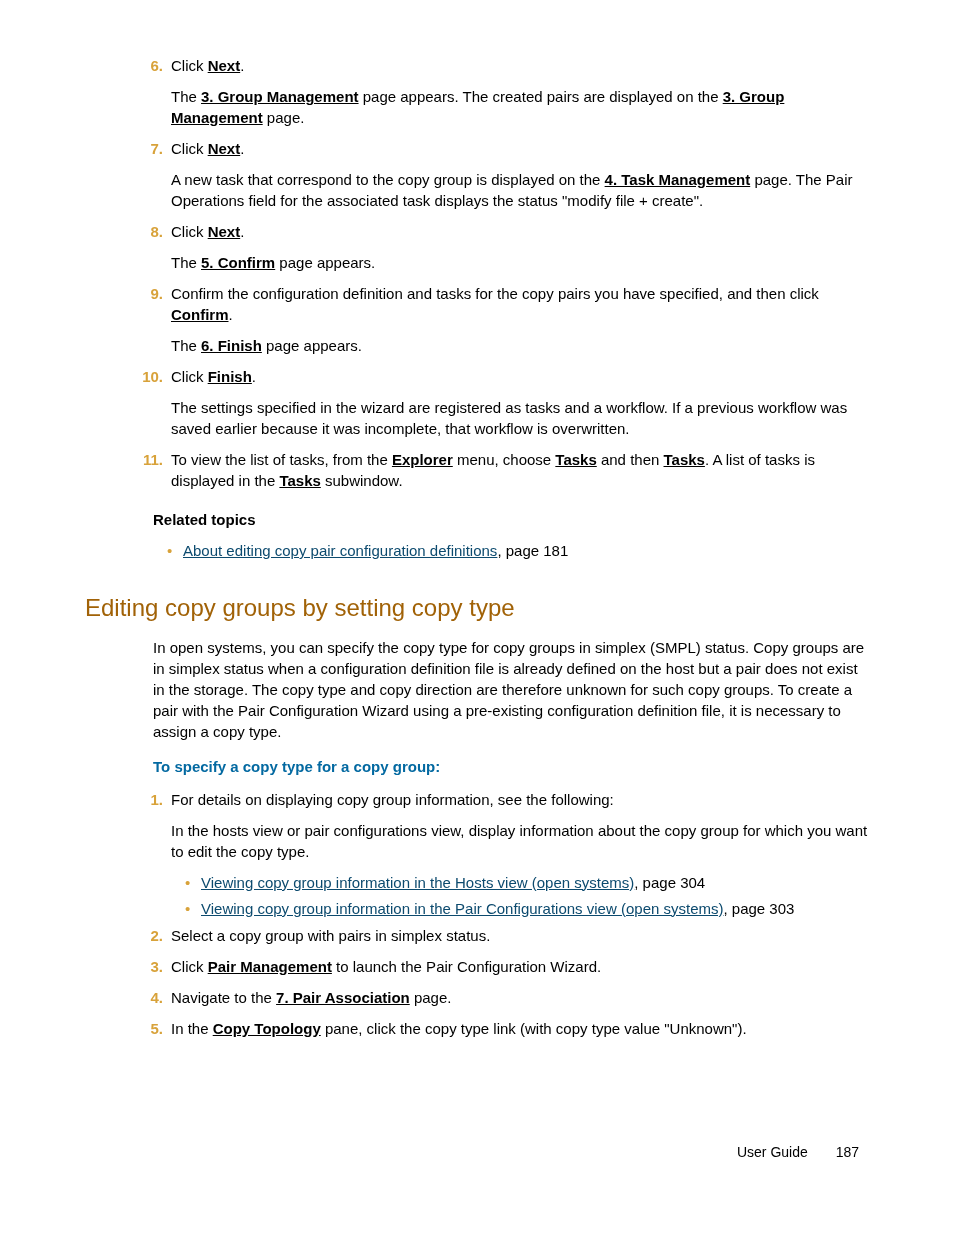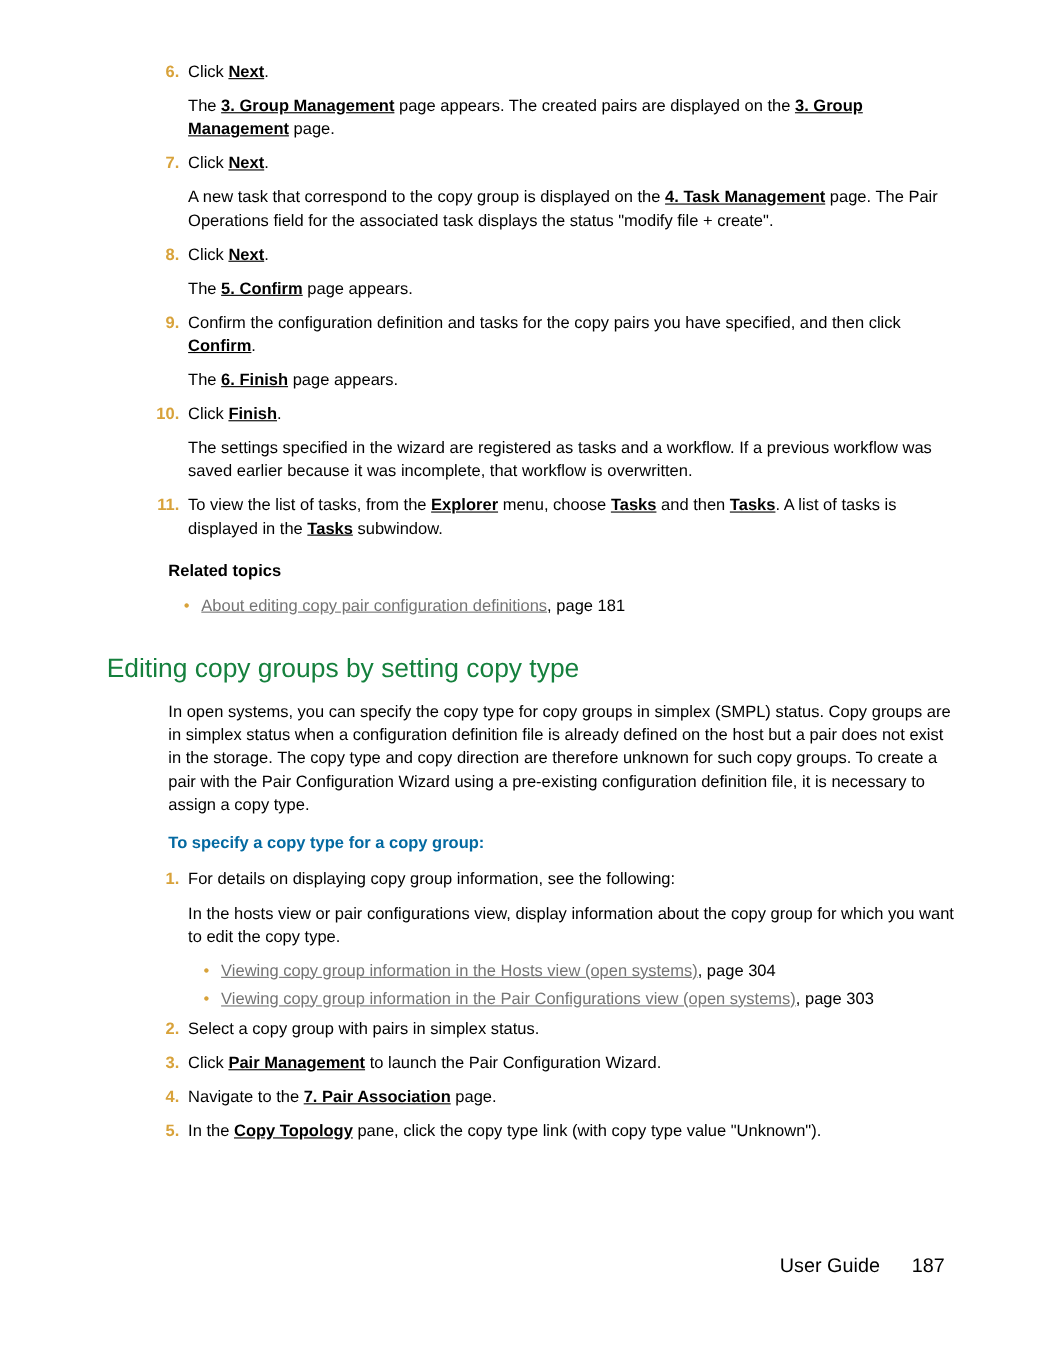--- a/index.html
+++ b/index.html
@@ -59,43 +59,43 @@
     font-weight: bold;
     margin: 18px 0 10px 68px;
   }
   .related-list {
     margin-left: 68px;
   }
   .related-list .bullet-item::before {
     color: #d8a23a;
   }
   .section-title {
-    color: #15803d;
+    color: #a16207;
     font-size: 24px;
     font-weight: normal;
-    margin: 30px 0 12px 12px;
+    margin: 30px 0 12px 0;
   }
   .intro {
     margin: 12px 0 14px 68px;
   }
   .subhead {
     color: #0369a1;
     font-weight: bold;
     margin: 0 0 12px 68px;
   }
   a.link {
-    color: #737373;
+    color: #0c4a6e;
     text-decoration: underline;
   }
   b { font-weight: bold; text-decoration: underline; }
   .footer {
     position: absolute;
     bottom: 72px;
     right: 95px;
-    font-size: 18px;
+    font-size: 14px;
   }
   .footer .page-num {
     margin-left: 24px;
   }
 </style>
 </head>
 <body>
 
 <div class="page">
 

